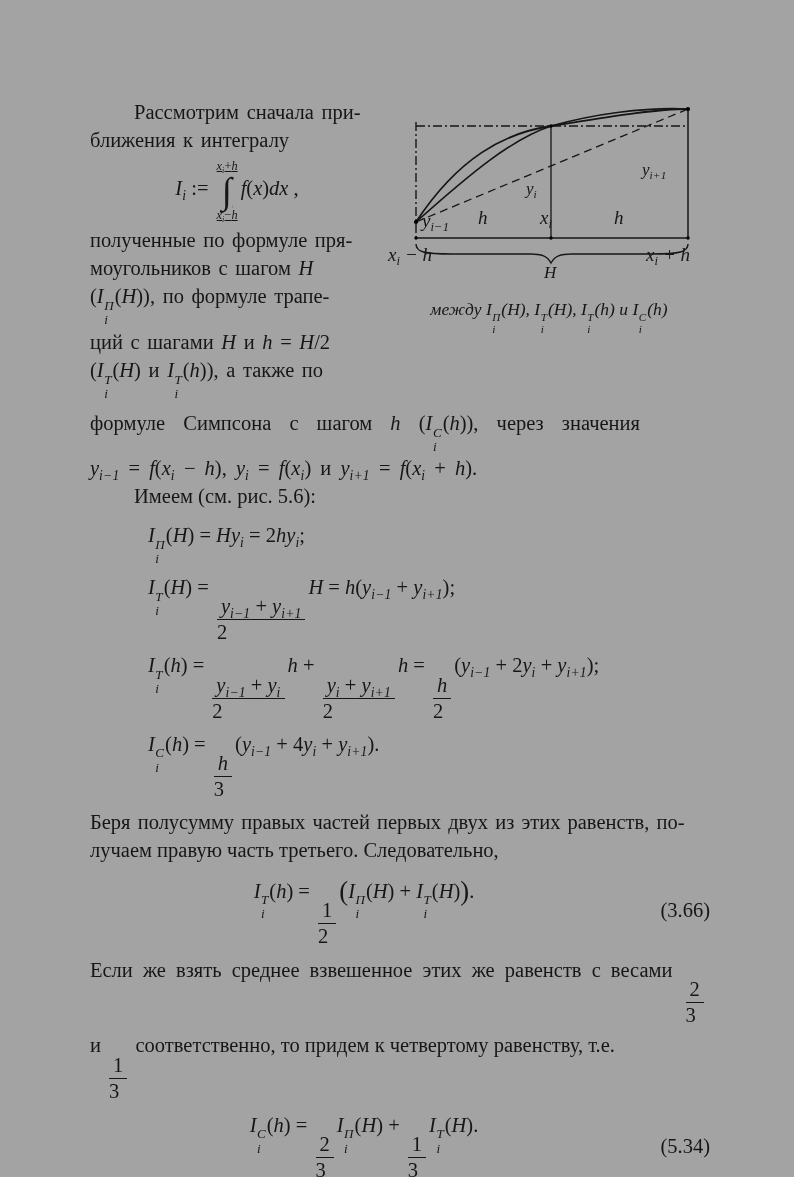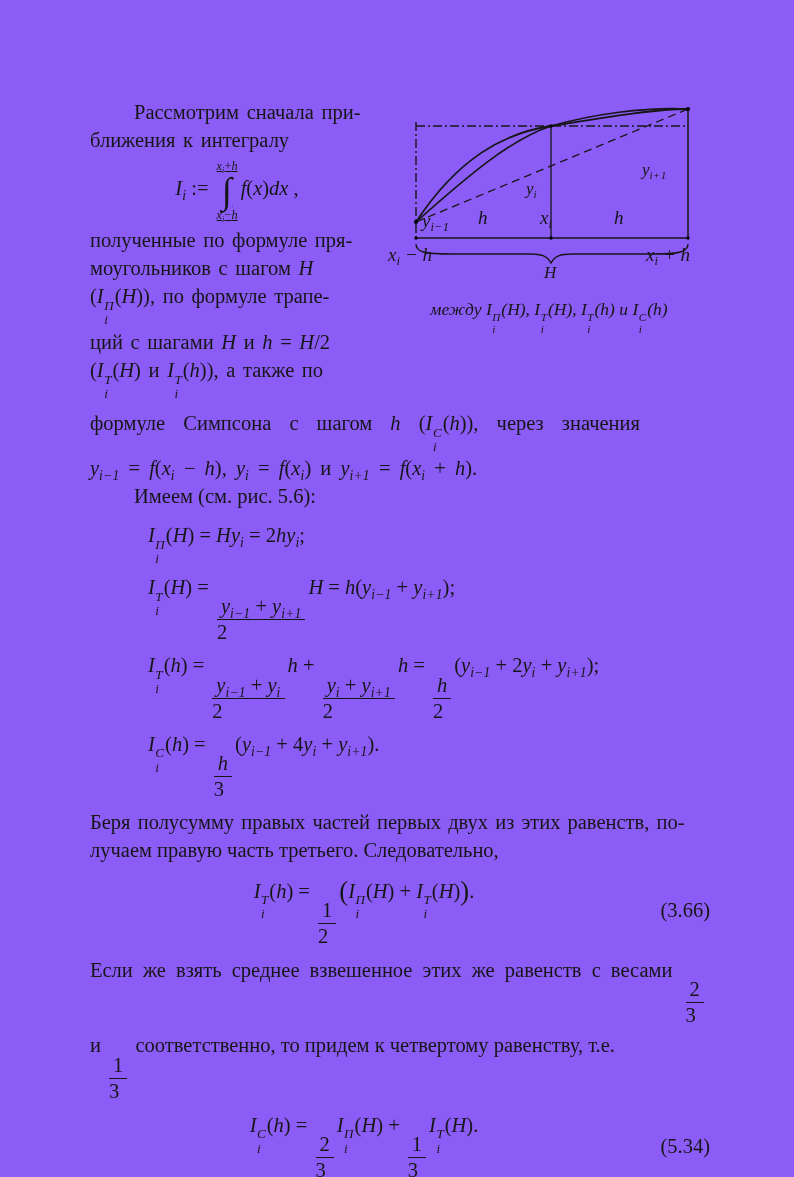--- a/index.html
+++ b/index.html
@@ -1,20 +1,20 @@
 <!DOCTYPE html>
 <html><head>
 <meta charset="utf-8">
 <style>
   html,body{margin:0;padding:0;background:#e8e8e8;}
   .page{
     position:relative;
     width:794px;height:1177px;
     margin:0 auto;
-    background:#8b5cf6;
+    background:#a3a3a3;
     color:#161616;
     font-family:"Liberation Serif","DejaVu Serif",serif;
     font-size:20.5px;
     line-height:1.38;
     overflow:hidden;
     box-sizing:border-box;
     padding:98px 84px 0 90px;
   }
   em{font-style:italic;}
   

